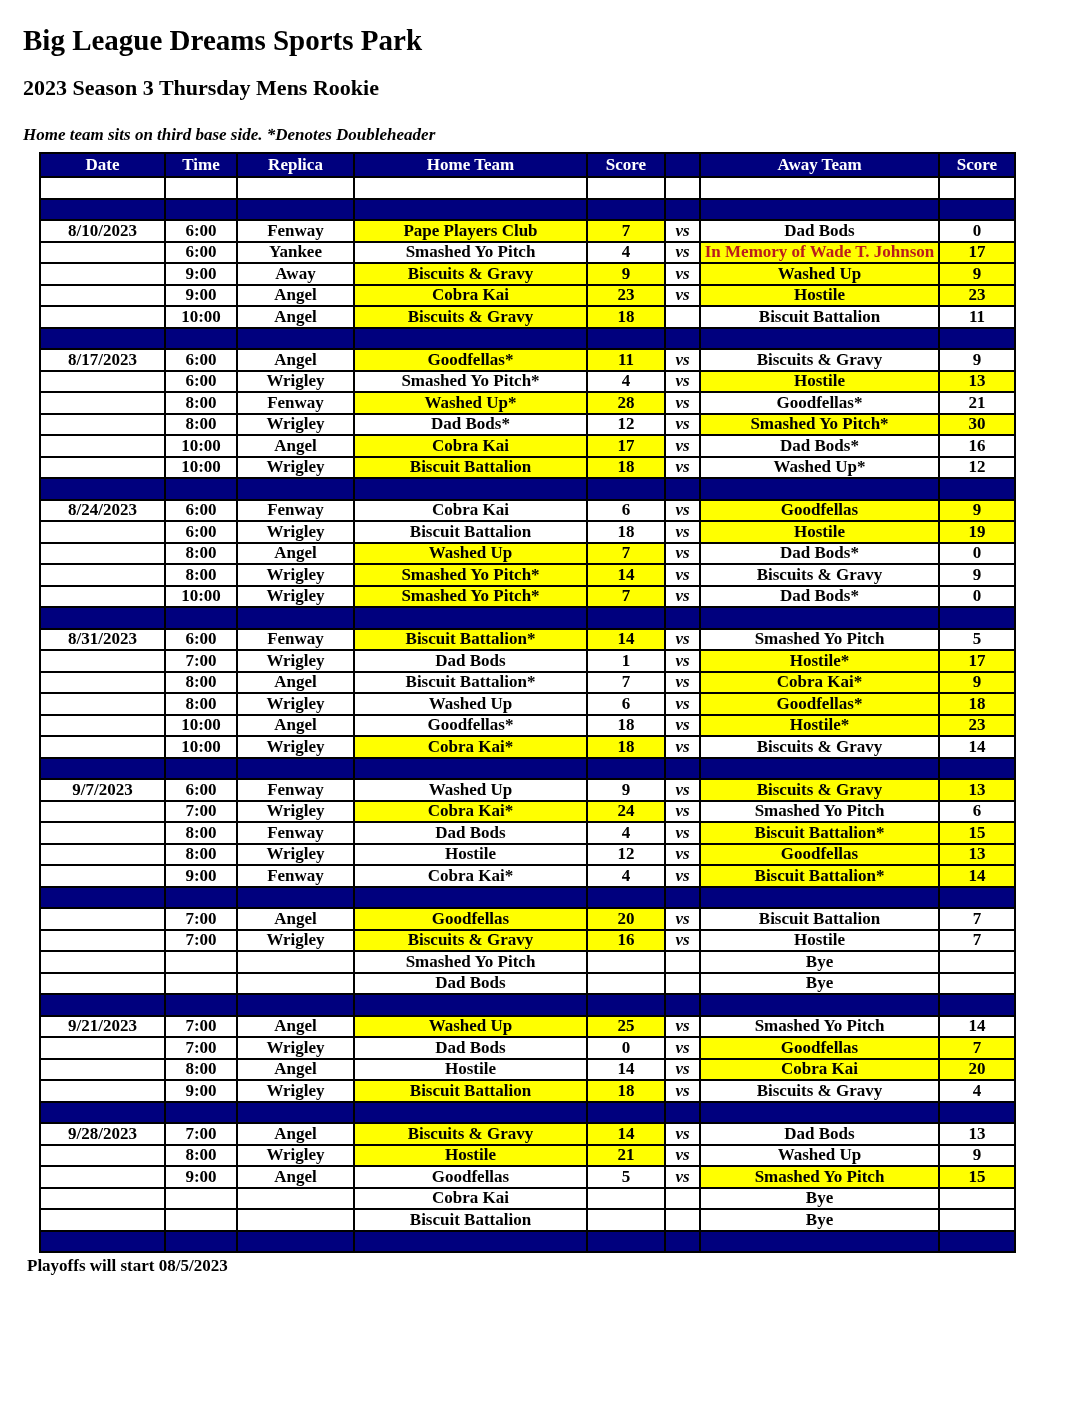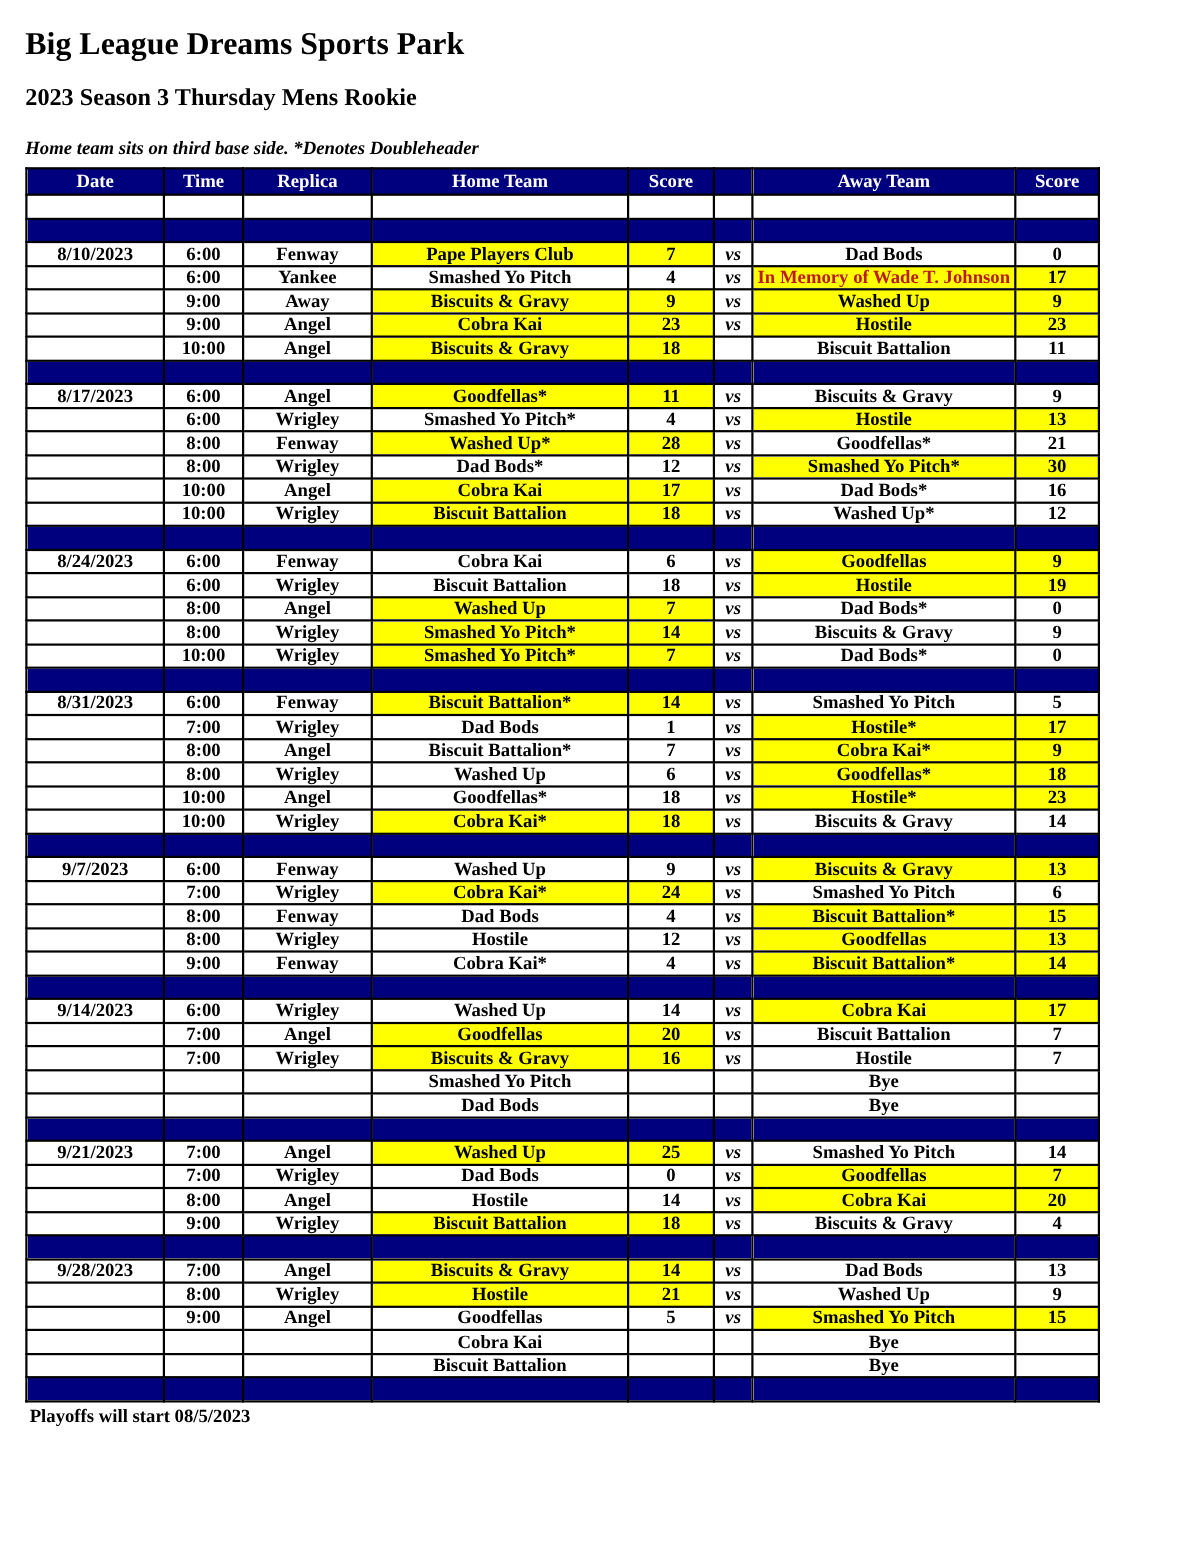--- a/index.html
+++ b/index.html
@@ -27,21 +27,21 @@
   .note {
     font-size: 17px;
     font-weight: bold;
     font-style: italic;
     margin-top: 24px;
     margin-bottom: 7px;
   }
   table.sched {
     border-collapse: collapse;
     table-layout: fixed;
-    margin-left: 23px;
+    margin-left: 39px;
     width: 975px;
   }
   col.c-date    { width: 125px; }
   col.c-time    { width: 72px;  }
   col.c-replica { width: 117px; }
   col.c-home    { width: 233px; }
   col.c-score1  { width: 78px;  }
   col.c-vs      { width: 35px;  }
   col.c-away    { width: 239px; }
   col.c-score2  { width: 76px;  }
@@ -444,30 +444,20 @@
           <td></td>
           <td></td>
           <td></td>
           <td></td>
           <td></td>
           <td class="vs"></td>
           <td></td>
           <td></td>
         </tr>
         <tr>
-          <td>9/14/2023</td>
-          <td>6:00</td>
-          <td>Wrigley</td>
-          <td>Washed Up</td>
-          <td>14</td>
-          <td class="vs">vs</td>
-          <td class="yellow">Cobra Kai</td>
-          <td class="yellow">17</td>
-        </tr>
-        <tr>
           <td></td>
           <td>7:00</td>
           <td>Angel</td>
           <td class="yellow">Goodfellas</td>
           <td class="yellow">20</td>
           <td class="vs">vs</td>
           <td>Biscuit Battalion</td>
           <td>7</td>
         </tr>
         <tr>

